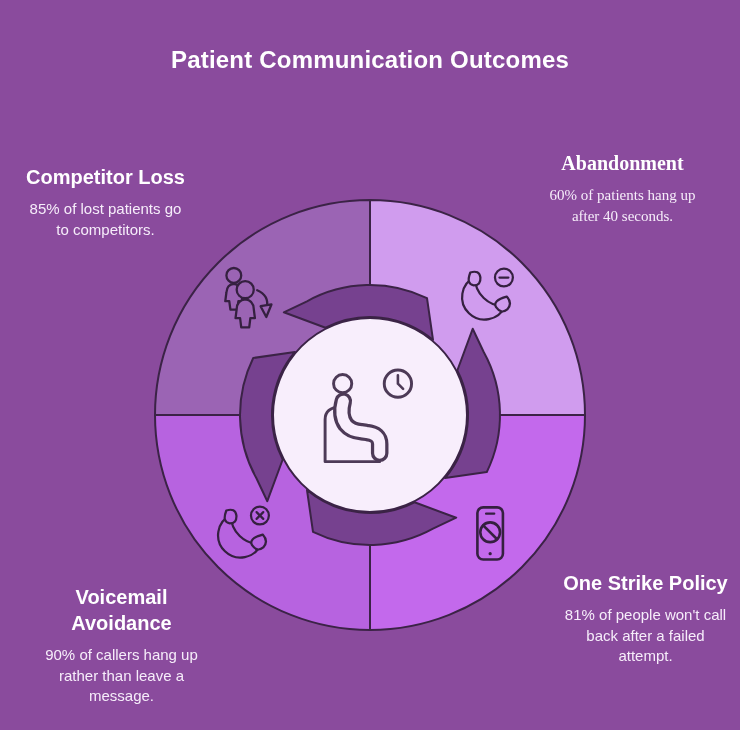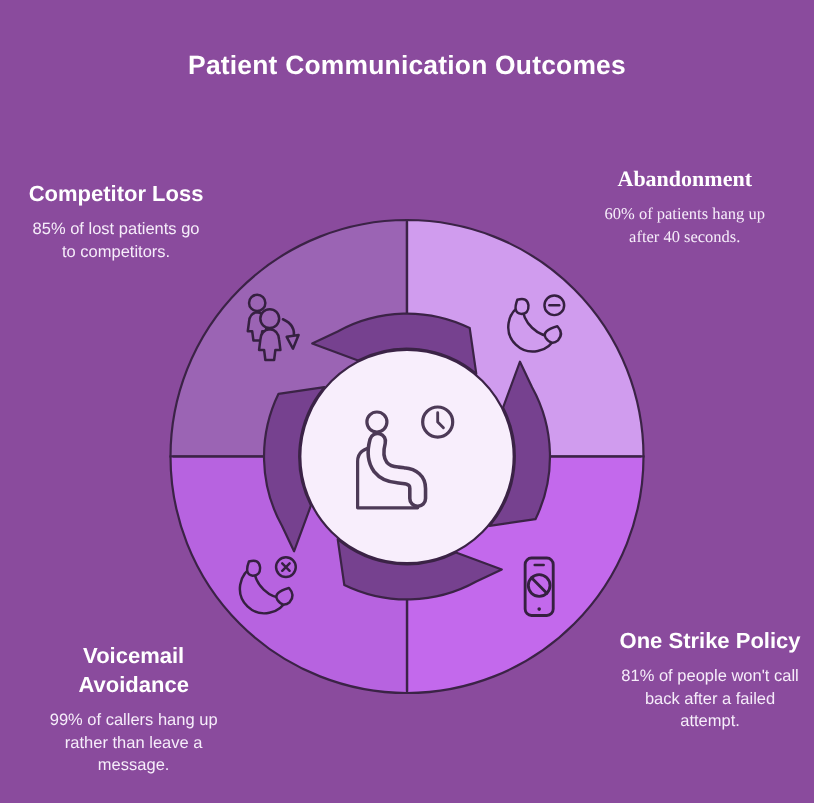--- a/index.html
+++ b/index.html
@@ -100,21 +100,21 @@
 
   <div class="label pos-top-right">
     <h2>Abandonment</h2>
     <p>60% of patients hang up
 after 40 seconds.</p>
   </div>
 
   <div class="label pos-bottom-left">
     <h2>Voicemail
 Avoidance</h2>
-    <p>99% of callers hang up
+    <p>90% of callers hang up
 rather than leave a
 message.</p>
   </div>
 
   <div class="label pos-bottom-right">
     <h2>One Strike Policy</h2>
     <p>81% of people won't call
 back after a failed
 attempt.</p>
   </div>

